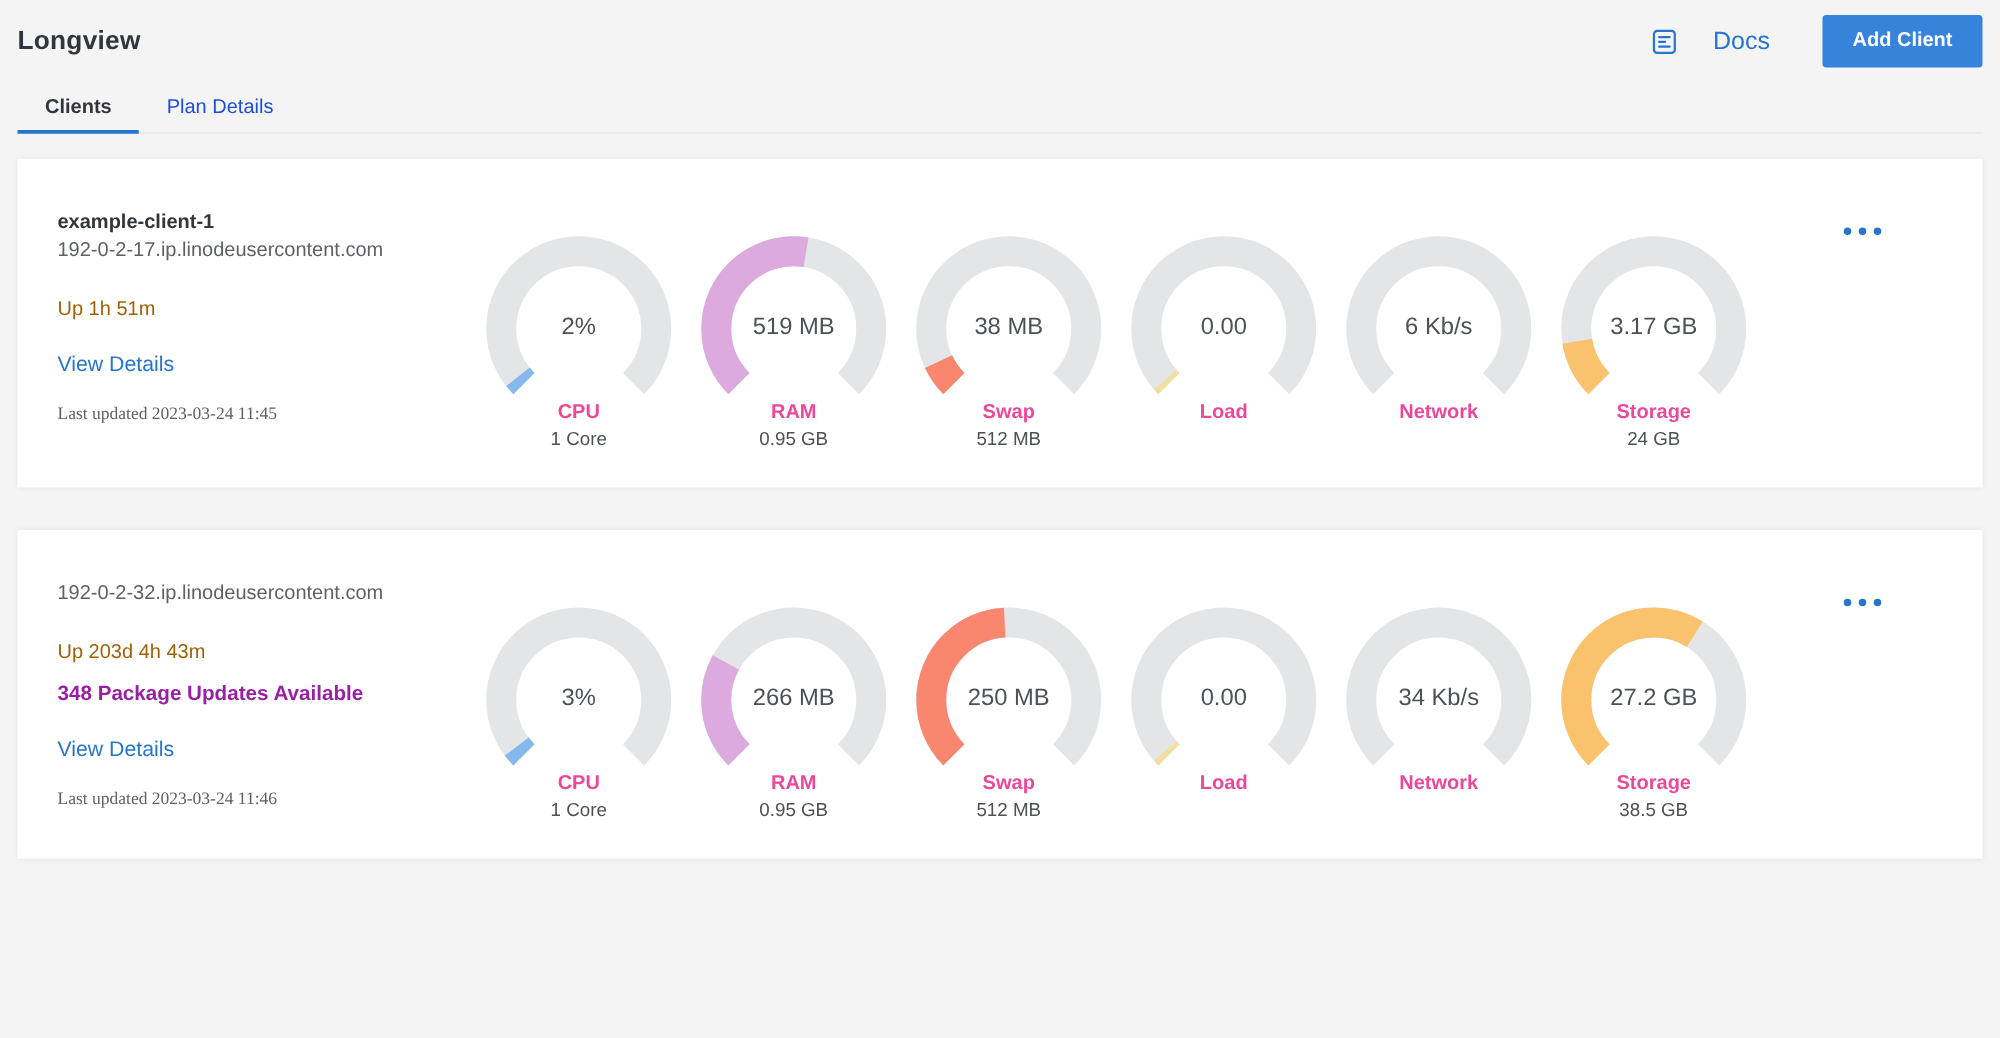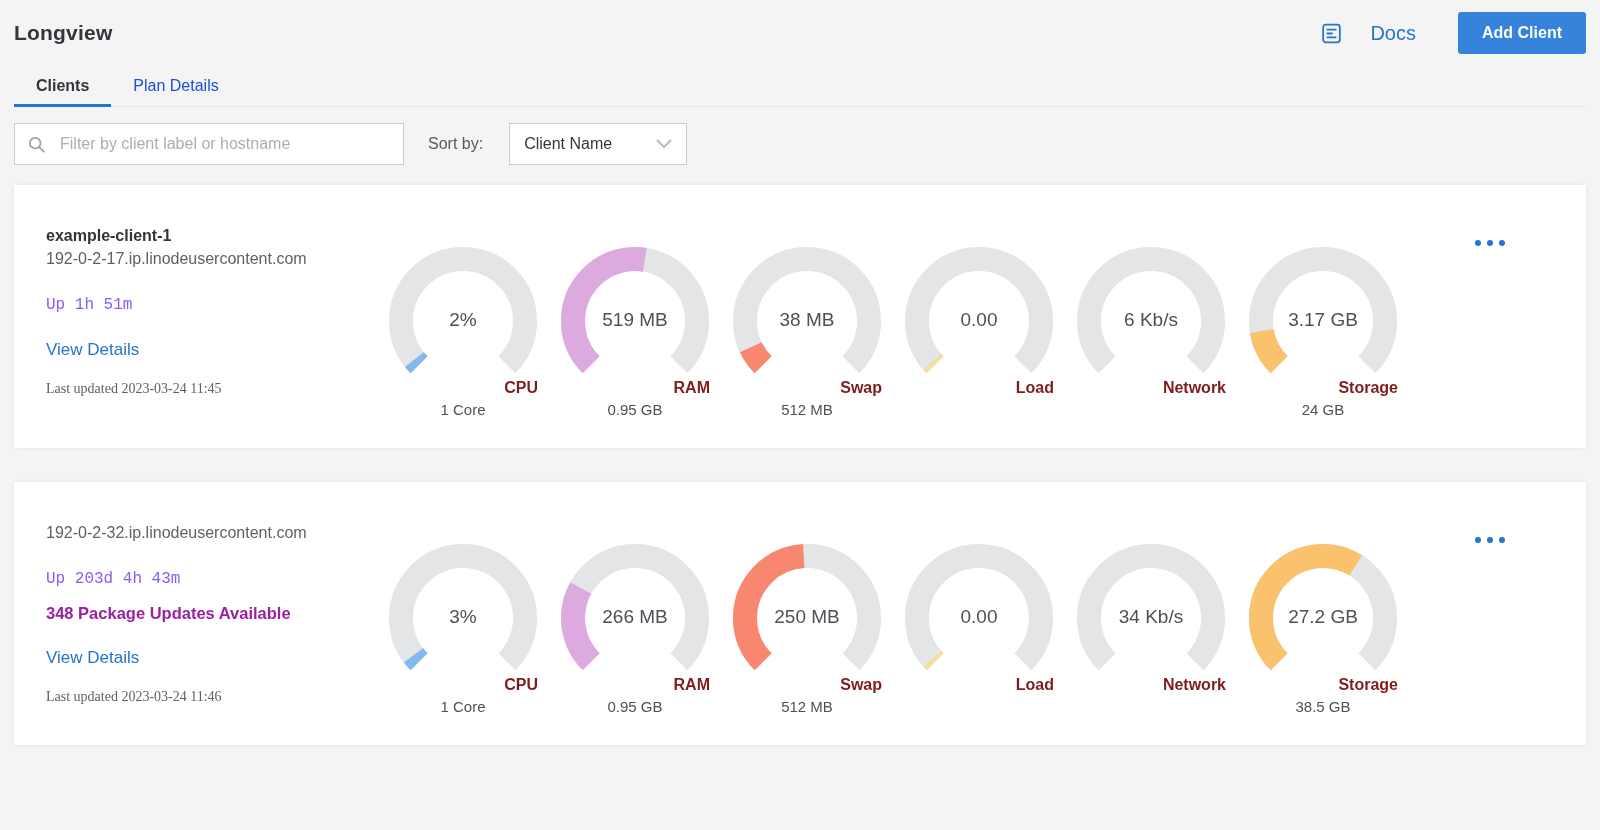--- a/index.html
+++ b/index.html
@@ -37,33 +37,33 @@
   .search-box input::placeholder { color:#a9aeb5; }
   .sort-label { margin-left:24px; font-size:16px; color:#555a61; }
   .sort-select { margin-left:26px; width:178px; height:42px; background:#fff; border:1px solid #ccc; display:flex; align-items:center; justify-content:space-between; padding:0 14px; font-size:16px; color:#32363c; cursor:pointer; }
 
   
   .clients { margin-top:20px; }
   .card { position:relative; background:#fff; box-shadow:0 0 5px rgba(0,0,0,.08); margin-bottom:34px; padding:28px 32px 28px 32px; display:flex; }
   .client-info { flex:0 0 334px; padding-top:11px; font-size:16px; line-height:23px; }
   .client-name { font-size:16px; font-weight:bold; color:#32363c; }
   .client-host { color:#5d6167; }
-  .client-uptime { margin-top:24px; color:#8b5cf6;font-family:Liberation Mono, monospace; }
+  .client-uptime { margin-top:24px; color:#a16207; }
   .client-packages { color:#5d6167; }
   .client-packages.alert { margin-top:11px; font-weight:bold; color:#991fa5; font-size:16.5px; }
   .view-details { margin-top:21px; }
   .view-details span { color:#2575d0; font-size:17px; cursor:pointer; }
   .client-last-updated { margin-top:16px; font-size:14px; color:#5d6167;font-family:Liberation Serif, serif; }
 
   .gauges { display:flex; gap:22px; padding-top:33px; margin-left:8px; }
   .gauge { width:150px; position:relative; text-align:center; }
   .gauge svg { display:block; }
   .gauge-value { position:absolute; top:63px; left:0; right:0; font-size:19px; color:#4d5157; }
   .gauge-labels { margin-top:-18px; }
-  .gauge-title { font-size:16px; font-weight:bold; color:#7f1d1d; line-height:20px;text-align:right; }
+  .gauge-title { font-size:16px; font-weight:bold; color:#ec4899; line-height:20px; }
   .gauge-sub { font-size:15px; color:#4d5157; line-height:20px; margin-top:2px; min-height:20px; }
 
   .kebab { position:absolute; top:50px; right:76px; display:flex; gap:6px; padding:5px; cursor:pointer; }
   .kebab .dot { width:6px; height:6px; border-radius:50%; background:#2575d0; }
 </style>
 </head>
 <body>
 
 <div class="page">
 
@@ -83,40 +83,20 @@
       </div>
       <button class="add-btn">Add Client</button>
     </div>
   </div>
 
   <div class="tabs">
     <div class="tab active">Clients</div>
     <div class="tab">Plan Details</div>
   </div>
 
-  <div class="filter-row">
-    <div class="search-box">
-      <span style="display:flex;">
-        <svg width="19" height="19" viewBox="0 0 20 20" fill="none" stroke="#9da2a8" stroke-width="1.8" stroke-linecap="round">
-          <circle cx="8.6" cy="8.6" r="5.6"></circle>
-          <line x1="13" y1="13" x2="17.6" y2="17.6"></line>
-        </svg>
-      </span>
-      <input type="text" placeholder="Filter by client label or hostname" style="">
-    </div>
-    <div class="sort-label">Sort by:</div>
-    <div class="sort-select">
-      <span>Client Name</span>
-      <span style="display:flex;">
-        <svg width="16" height="10" viewBox="0 0 16 10" fill="none" stroke="#b8bcc2" stroke-width="2" stroke-linecap="round" stroke-linejoin="round">
-          <path d="M1.5 1.5 L8 8 L14.5 1.5"></path>
-        </svg>
-      </span>
-    </div>
-  </div>
 
   <div class="clients">
   <div class="card">
     <div class="client-info">
       <div class="client-name">example-client-1</div>
       <div class="client-host">192-0-2-17.ip.linodeusercontent.com</div>
       <div class="client-uptime">Up 1h 51m</div>
       <div class="view-details">
         <span>View Details</span>
       </div>

